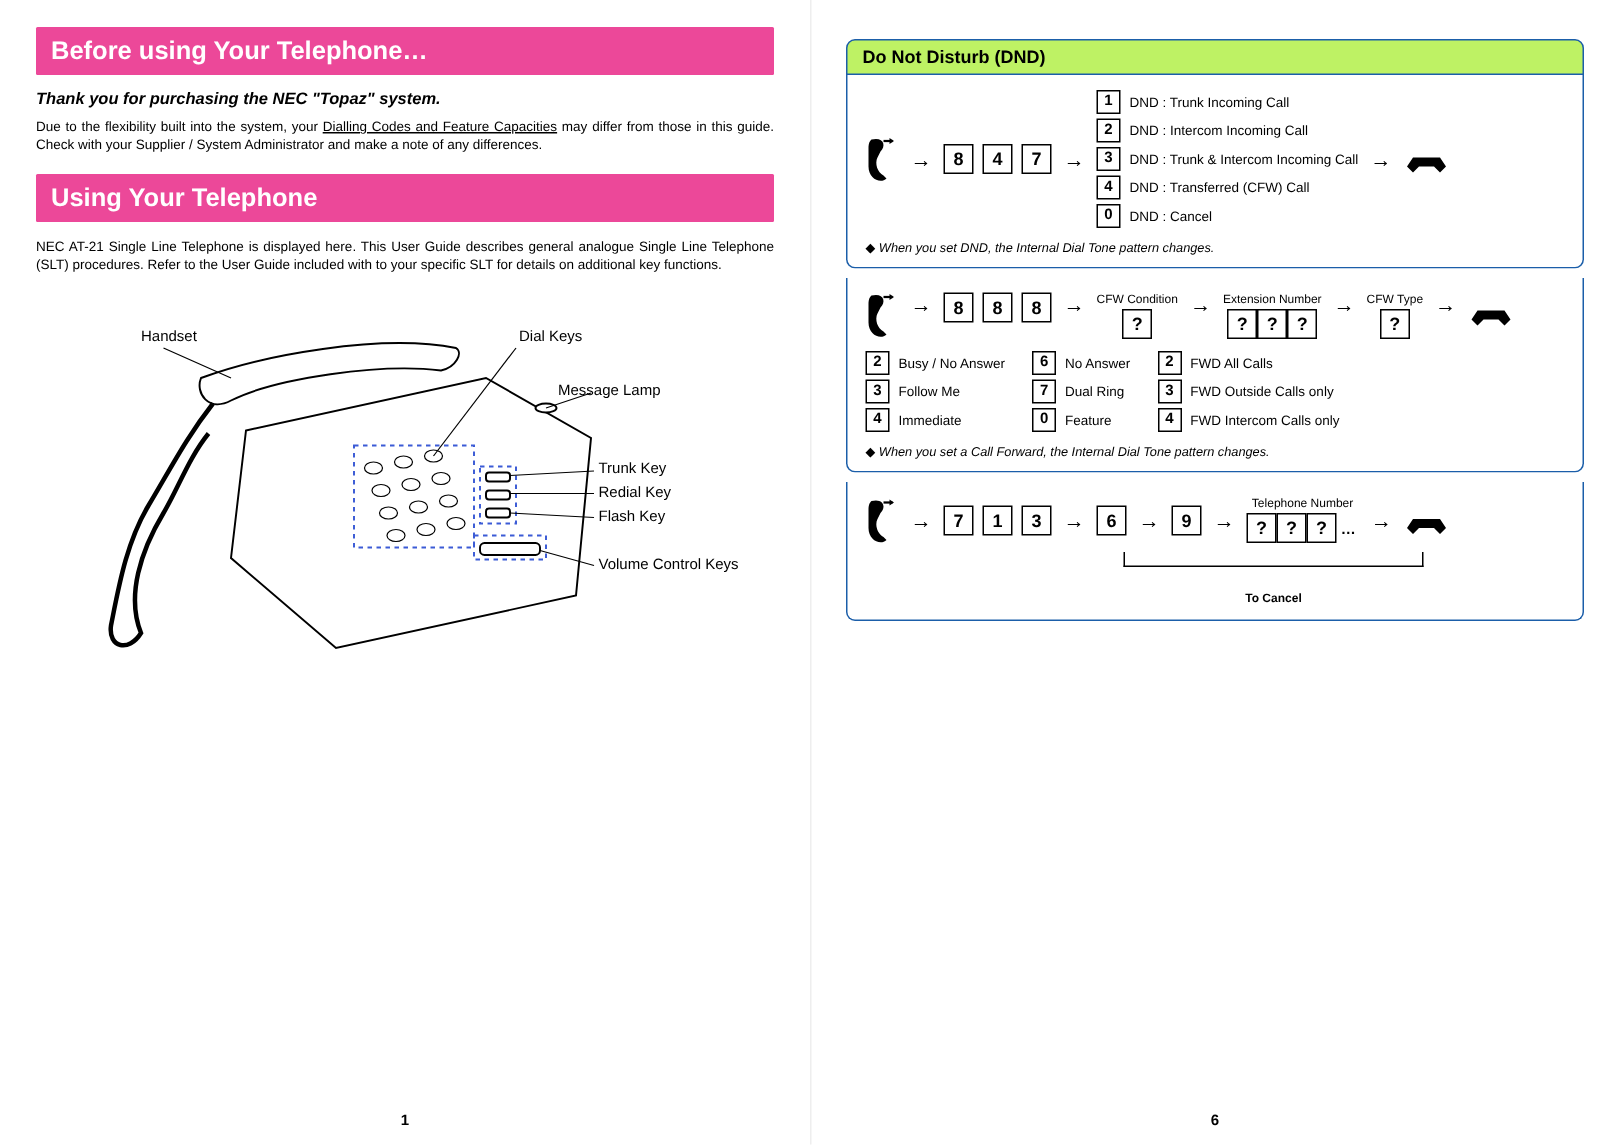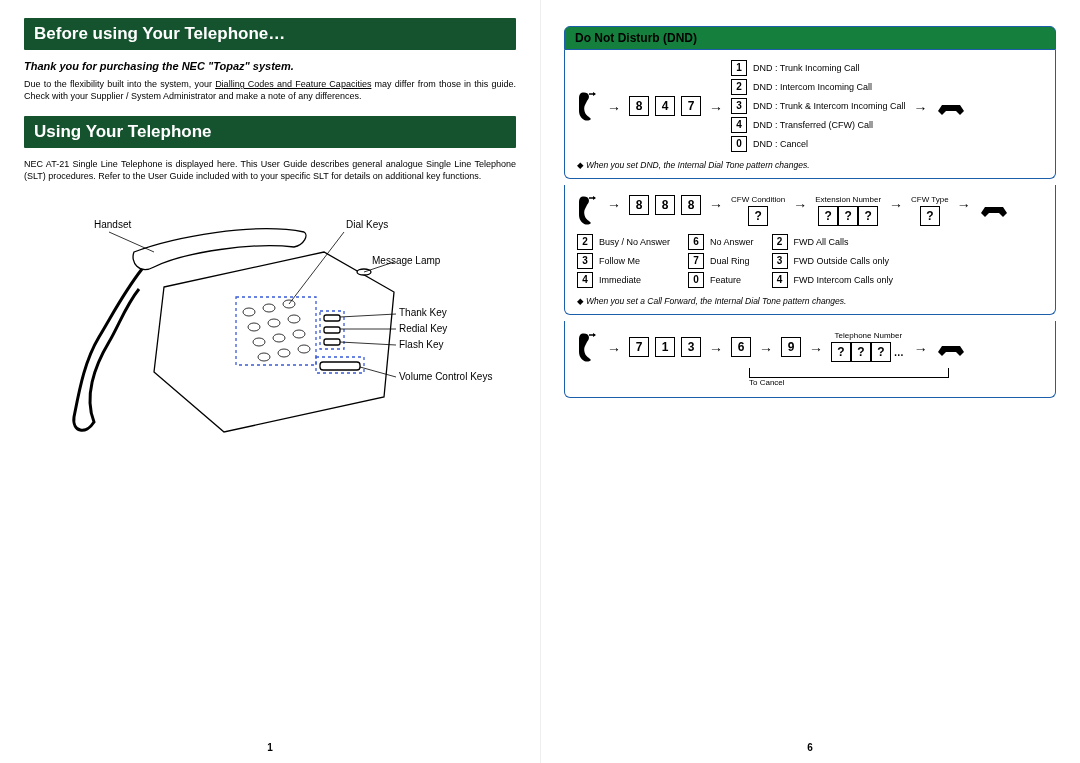--- a/index.html
+++ b/index.html
@@ -18,33 +18,33 @@
     position: relative;
   }
   .divider {
     position: absolute;
     top: 0;
     bottom: 0;
     left: 540px;
     border-left: 1px solid #eee;
   }
   .section-bar {
-    background: #14532d;
+    background: #ec4899;
     color: #fff;
     font-weight: bold;
     font-size: 17px;
     padding: 6px 10px;
     margin-bottom: 10px;
     border-radius: 1px;
   }
   .thank { font-weight: bold; font-size: 11px; margin: 8px 0 6px 0; font-style: italic; }
   .para { font-size: 9px; line-height: 1.35; text-align: justify; margin-bottom: 14px; }
   .para .ul { text-decoration: underline; }
   .subhead {
-    background: #15803d;
+    background: #bef264;
     border: 1px solid #1b5ea9;
     border-radius: 6px 6px 0 0;
     font-weight: bold;
     font-size: 12px;
     padding: 4px 10px;
     margin-top: 8px;
   }
   .box {
     border: 1px solid #1b5ea9;
     border-top: none;
@@ -137,21 +137,21 @@
         <line x1="340" y1="75" x2="370" y2="65"></line>
         <line x1="316" y1="120" x2="372" y2="117"></line>
         <line x1="316" y1="132" x2="372" y2="132"></line>
         <line x1="316" y1="145" x2="372" y2="148"></line>
         <line x1="336" y1="170" x2="372" y2="180"></line>
       </g>
     </svg>
     <div class="phone-label" style="left:70px;top:22px">Handset</div>
     <div class="phone-label" style="left:322px;top:22px">Dial Keys</div>
     <div class="phone-label" style="left:348px;top:58px">Message Lamp</div>
-    <div class="phone-label" style="left:375px;top:110px">Thank Key</div>
+    <div class="phone-label" style="left:375px;top:110px">Trunk Key</div>
     <div class="phone-label" style="left:375px;top:126px">Redial Key</div>
     <div class="phone-label" style="left:375px;top:142px">Flash Key</div>
     <div class="phone-label" style="left:375px;top:174px">Volume Control Keys</div>
   </div>
 
   <div class="page-num">1</div>
 </div>
 
 <div class="page">
 
@@ -297,18 +297,18 @@
         <span class="key">?</span><span class="key">?</span><span class="key">?</span>
         <span style="letter-spacing:2px;font-weight:bold;">…</span>
       </div>
       <span class="arrow">→</span>
       <svg class="hangup-icon" viewBox="0 0 30 26">
           <path d="M2 18 L6 12 L24 12 L28 18 L24 22 L20 18 L10 18 L6 22 Z" fill="#000"></path>
         </svg>
     </div>
     <div style="margin:6px 0 2px 172px; width:200px;">
       <div class="bracket"></div>
-      <div class="tiny" style="font-weight:normal;margin-top:0">To Cancel</div>
+      <div class="tiny" style="text-align:center;font-weight:bold;margin-top:16px">To Cancel</div>
     </div>
   </div>
 
   <div class="page-num">6</div>
 </div>
 
 </body></html>

